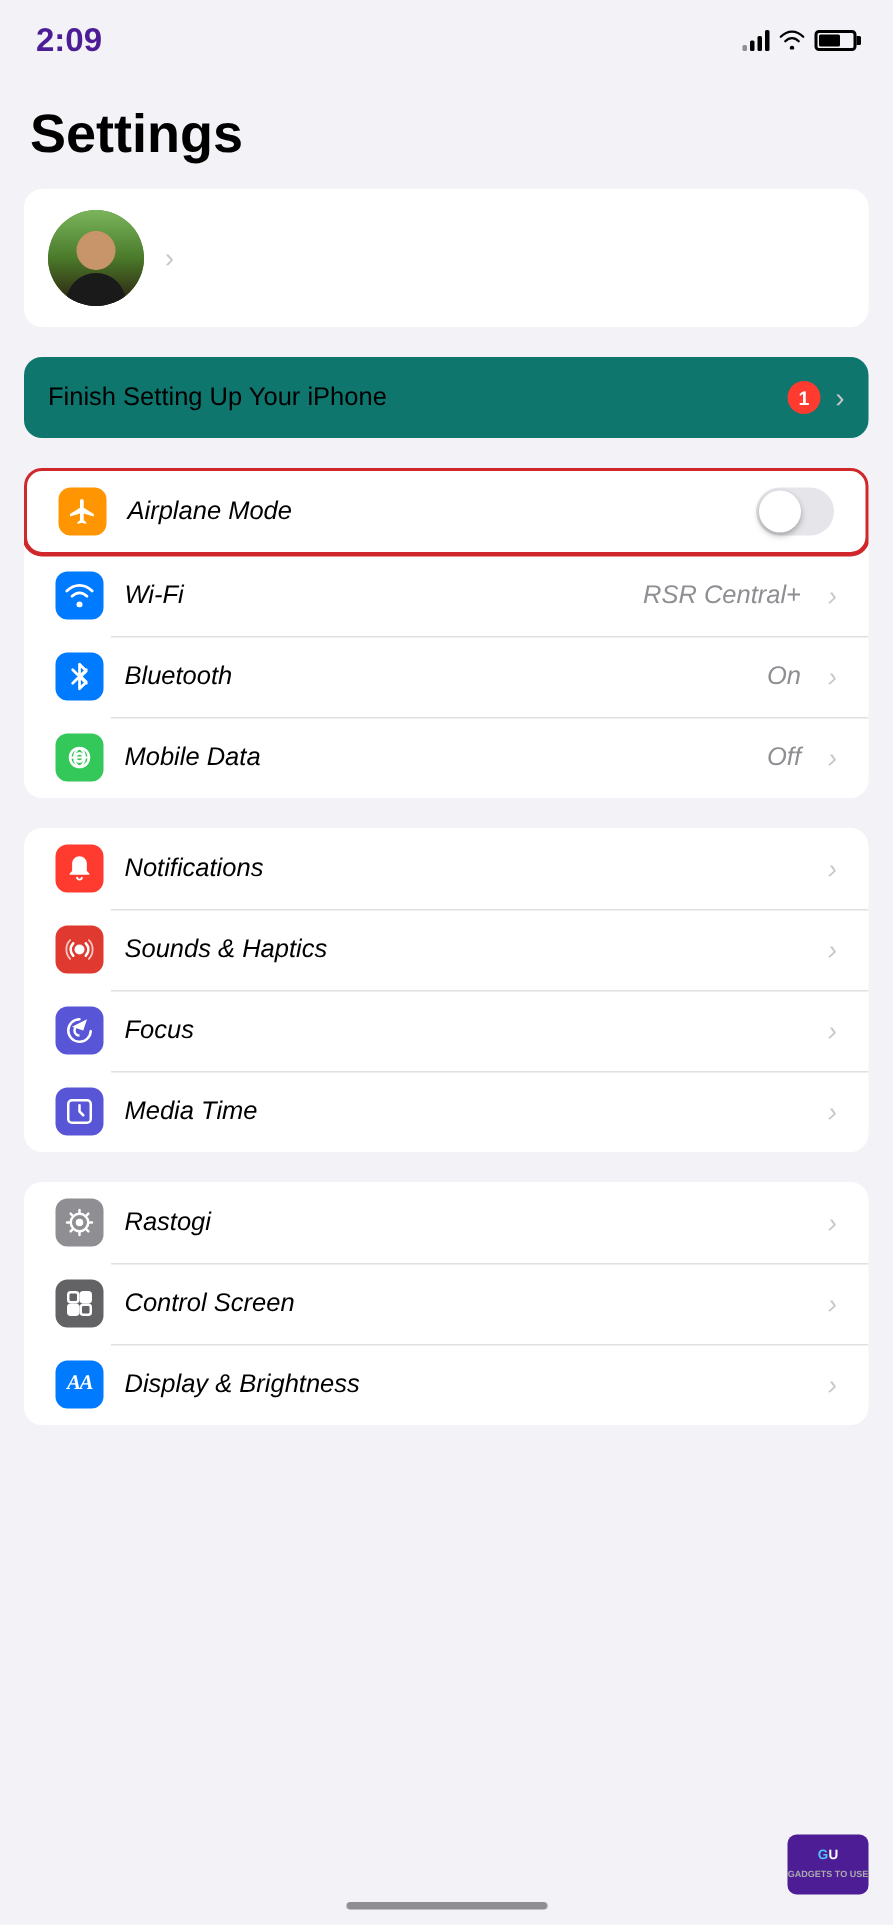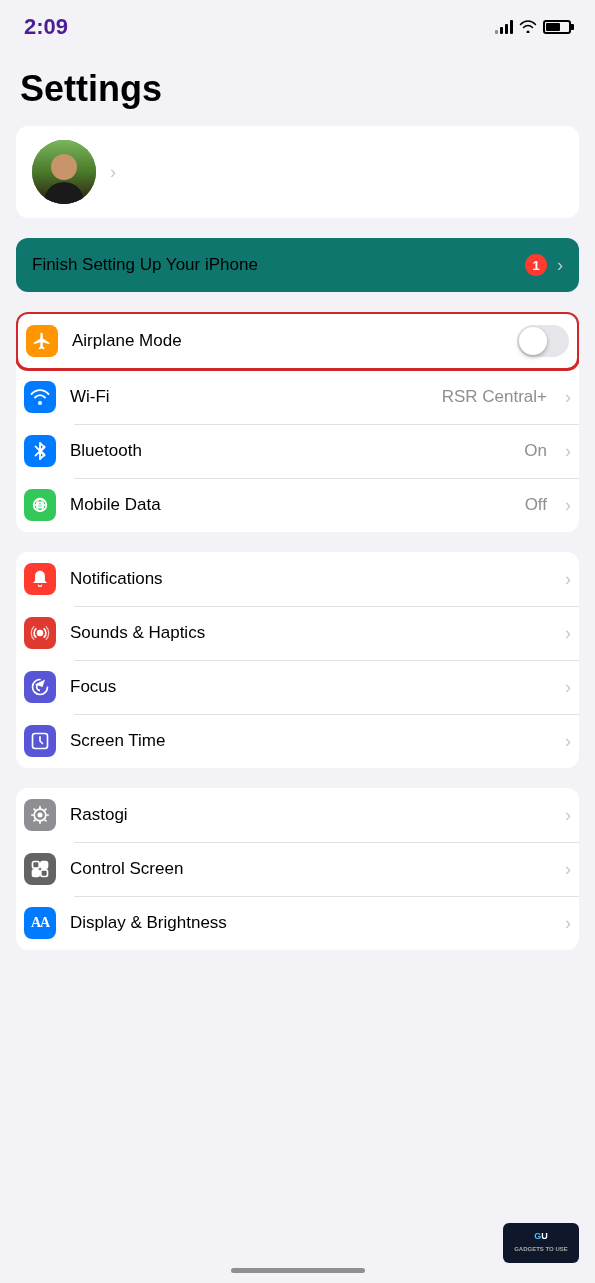--- a/index.html
+++ b/index.html
@@ -204,24 +204,25 @@
     .settings-group {
       background: #fff;
       border-radius: 12px;
       margin: 0 16px 20px;
       overflow: hidden;
     }
 
     .settings-row {
       display: flex;
       align-items: center;
-      padding: 11px 8px;
+      padding: 11px 21px;
       min-height: 52px;
       cursor: pointer;
       position: relative;
+      font-style: italic;
     }
 
     .settings-row:not(:last-child)::after {
       content: '';
       position: absolute;
       bottom: 0;
       left: 58px;
       right: 0;
       height: 0.5px;
       background: #e0e0e5;
@@ -294,23 +295,23 @@
       height: 5px;
       background: #8e8e93;
       border-radius: 3px;
     }
 
     
     .watermark {
       position: absolute;
       bottom: 20px;
       right: 16px;
-      width: 76px;
+      width: 54px;
       height: 40px;
-      background: #0f172a;
+      background: #4c1d95;
       border-radius: 6px;
       display: flex;
       align-items: center;
       justify-content: center;
       font-size: 11px;
       font-weight: 700;
       color: #fff;
       z-index: 10;
     }
 
@@ -454,21 +455,21 @@
     <span class="chevron">›</span>
   </div>
 
   <div class="settings-row">
     <div class="settings-icon" style="background:#5856d6;">
       <svg width="20" height="20" viewBox="0 0 24 24" fill="none">
         <rect x="3" y="3" width="18" height="18" rx="3" stroke="white" stroke-width="2" fill="none"></rect>
         <path d="M12 7v5l3 3" stroke="white" stroke-width="2" stroke-linecap="round"></path>
       </svg>
     </div>
-    <span class="settings-label">Screen Time</span>
+    <span class="settings-label">Media Time</span>
     <span class="chevron">›</span>
   </div>
 </div>
 
 <div class="settings-group">
 
   <div class="settings-row">
     <div class="settings-icon icon-gray">
       <svg width="20" height="20" viewBox="0 0 24 24" fill="none">
         <circle cx="12" cy="12" r="3" fill="white"></circle>

